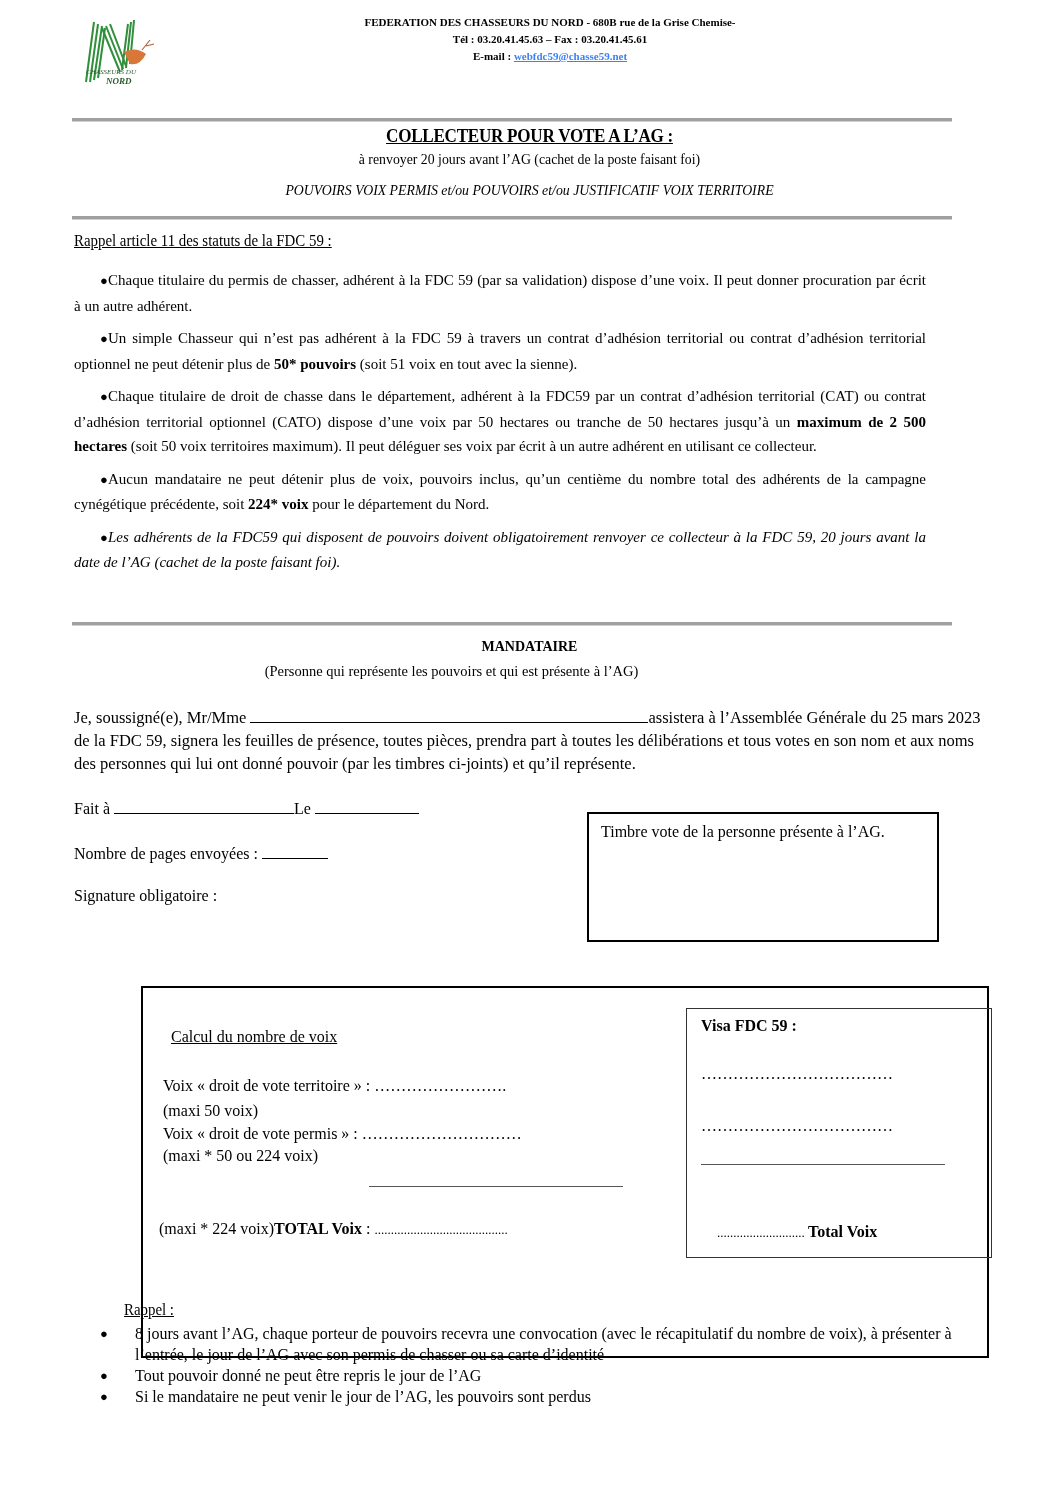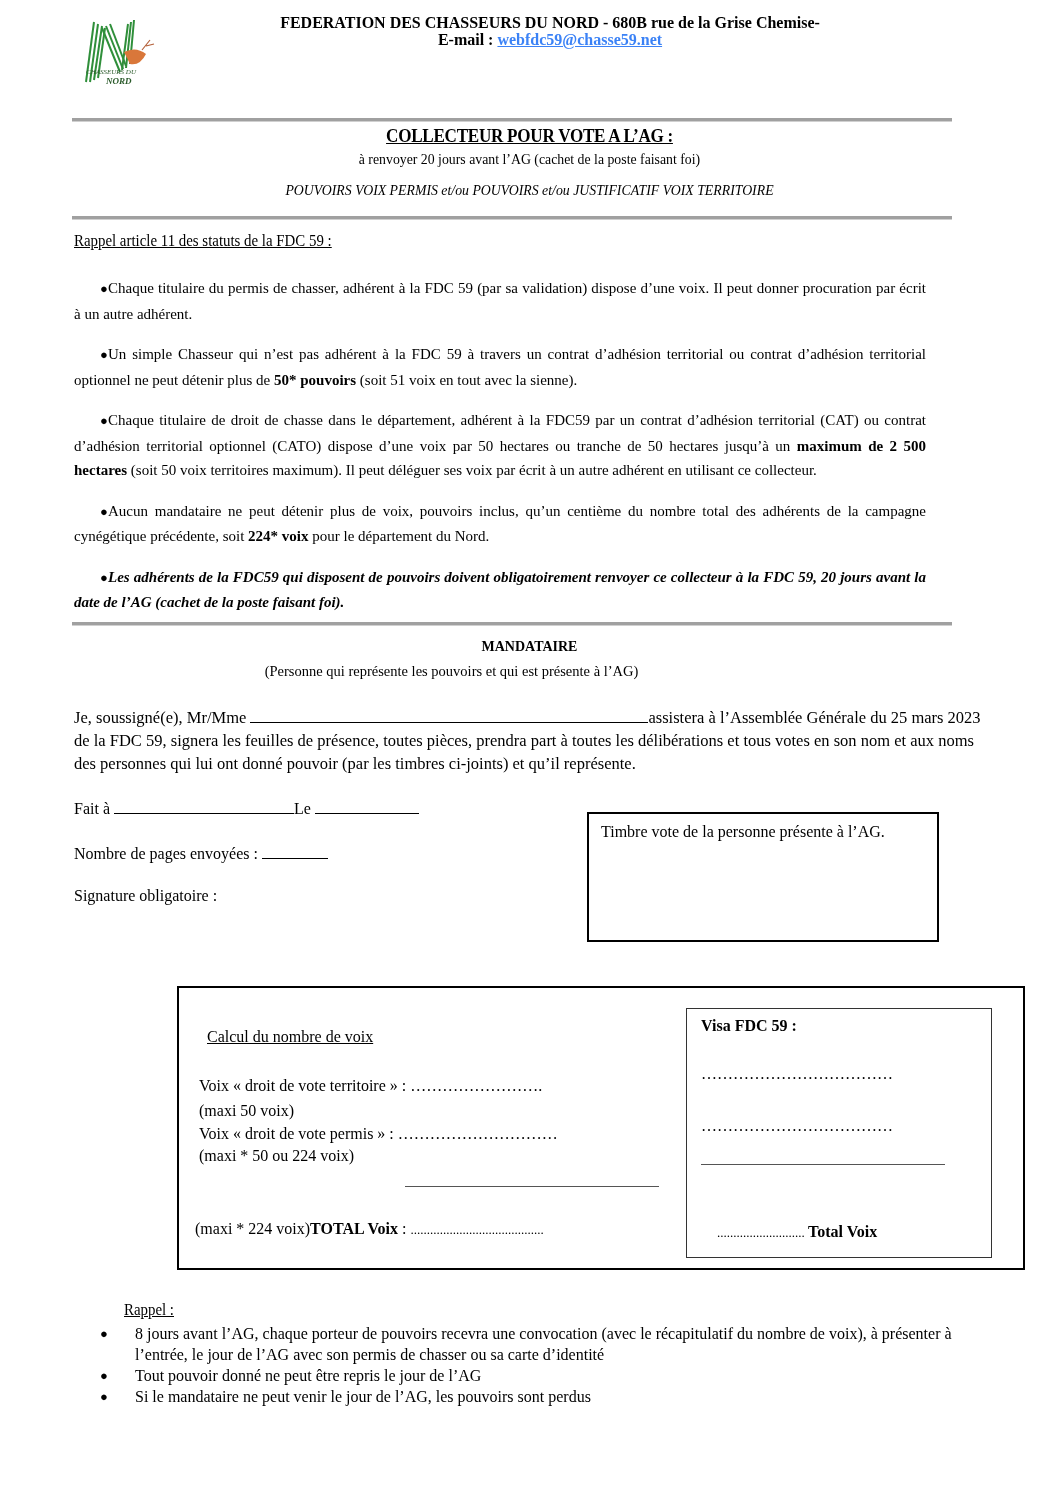--- a/index.html
+++ b/index.html
@@ -3,39 +3,39 @@
 <meta charset="utf-8">
 <style>
   html, body { margin: 0; padding: 0; background: #ffffff; }
   body {
     width: 1059px; height: 1497px; position: relative; overflow: hidden;
     font-family: "Liberation Serif", "DejaVu Serif", serif; color: #000;
   }
   .abs { position: absolute; }
   
   .logo { left: 80px; top: 14px; width: 80px; height: 74px; }
-  .header-block { left: 160px; top: 14px; width: 780px; text-align: center; font-size: 16px; line-height: 17px; font-weight: bold; }
+  .header-block { left: 160px; top: 14px; width: 780px; text-align: center; font-size: 11px; line-height: 17px; font-weight: bold; }
   .header-block a { color: #3b82f6; text-decoration: underline; font-weight: bold; }
   .rule { height: 3px; background: #a0a0a0; border-bottom: 1px solid #d0d0d0; left: 72px; width: 880px; }
   .title { top: 125px; left: 0; width: 1059px; text-align: center; font-size: 19px; font-weight: bold; text-decoration: underline; letter-spacing: -0.3px; font-family: "Liberation Serif", serif; transform: scaleX(0.9); transform-origin: center; }
   .subtitle { top: 151px; left: 0; width: 1059px; text-align: center; font-size: 15px; transform: scaleX(0.92); }
   .subtitle2 { top: 182px; left: 0; width: 1059px; text-align: center; font-size: 15px; font-style: italic; transform: scaleX(0.92); }
   .rappel-title { top: 232px; left: 74px; font-size: 16px; text-decoration: underline; transform: scaleX(0.93); transform-origin: left; }
   .art-list { top: 260px; left: 74px; width: 852px; font-size: 15px; line-height: 24.5px; text-align: justify; }
-  .art-item { margin: 16px 0 1px 0; text-indent: 0; }
+  .art-item { margin: 8px 0 1px 0; text-indent: 0; }
   .art-item .bullet { display: inline-block; width: 34px; padding-left: 26px; box-sizing: border-box; font-size: 13px; }
-  .art-item.italic-bold { font-style: italic; font-weight: bold; }
+  .art-item.italic-bold { font-style: italic; font-weight: normal; }
   .section-title { top: 639px; left: 0; width: 1059px; text-align: center; font-size: 14px; font-weight: bold; }
   .section-sub { top: 663px; left: 0; width: 879px; text-align: center; font-size: 14.5px; padding-left: 12px; }
   .mandat-text { top: 706px; left: 74px; width: 910px; font-size: 16.5px; line-height: 23px; }
   .fill-line { display: inline-block; border-bottom: 1.5px solid #000; vertical-align: baseline; height: 12px; }
   .form-left { left: 74px; font-size: 16px; }
   .stamp-box { left: 587px; top: 812px; width: 352px; height: 130px; border: 2px solid #000; box-sizing: border-box; }
   .stamp-label { position: absolute; left: 12px; top: 9px; font-size: 16px; }
-  .calc-box { left: 141px; top: 986px; width: 848px; height: 284px; border: 2px solid #000; box-sizing: border-box; margin-left: 36px; }
+  .calc-box { left: 141px; top: 986px; width: 848px; height: 372px; border: 2px solid #000; box-sizing: border-box; }
   .calc-inner { position: absolute; left: 20px; top: 0; font-size: 16px; font-family: "Liberation Serif", serif; }
   .visa-box { left: 662px; top: 1008px; width: 306px; height: 250px; border: 1.5px solid #333; box-sizing: border-box; margin-left: 24px; }
   .rappel2-title { top: 1301px; left: 124px; font-size: 16px; text-decoration: underline; transform: scaleX(0.93); transform-origin: left; }
   .rappel2-list { top: 1323px; left: 100px; width: 880px; font-size: 16px; line-height: 21px; }
   .rl-item { display: flex; }
   .rl-item .b { width: 35px; flex: none; font-size: 13px; }
   .rl-item .t { flex: 1; transform-origin: left; }
 </style>
 </head>
 <body>
@@ -56,20 +56,21 @@
     </g>
     <path d="M44 38 Q56 32 66 40 Q60 52 50 50 Z" fill="#d9773a"></path>
     <path d="M62 36 L70 26 M66 32 L74 30" stroke="#b4603a" stroke-width="1.2"></path>
     <text x="6" y="60" font-size="7" font-style="italic" fill="#2a5a2a" font-family="Liberation Serif, serif">CHASSEURS DU</text>
     <text x="26" y="70" font-size="9" font-style="italic" font-weight="bold" fill="#2a5a2a" font-family="Liberation Serif, serif">NORD</text>
   </svg>
 </div>
 
 <div class="abs header-block">
   <div>FEDERATION DES CHASSEURS DU NORD - 680B rue de la Grise Chemise-</div>
+  <div>Tél : 03.20.41.45.63 – Fax : 03.20.41.45.61</div>
   <div>
     <span>E-mail : </span><a>webfdc59@chasse59.net</a>
   </div>
 </div>
 
 <div class="abs rule" style="top:118px;"></div>
 
 <div class="abs title">COLLECTEUR POUR VOTE A L’AG :</div>
 <div class="abs subtitle">à renvoyer 20 jours avant l’AG (cachet de la poste faisant foi)</div>
 <div class="abs subtitle2">POUVOIRS VOIX PERMIS et/ou POUVOIRS et/ou JUSTIFICATIF VOIX TERRITOIRE</div>

